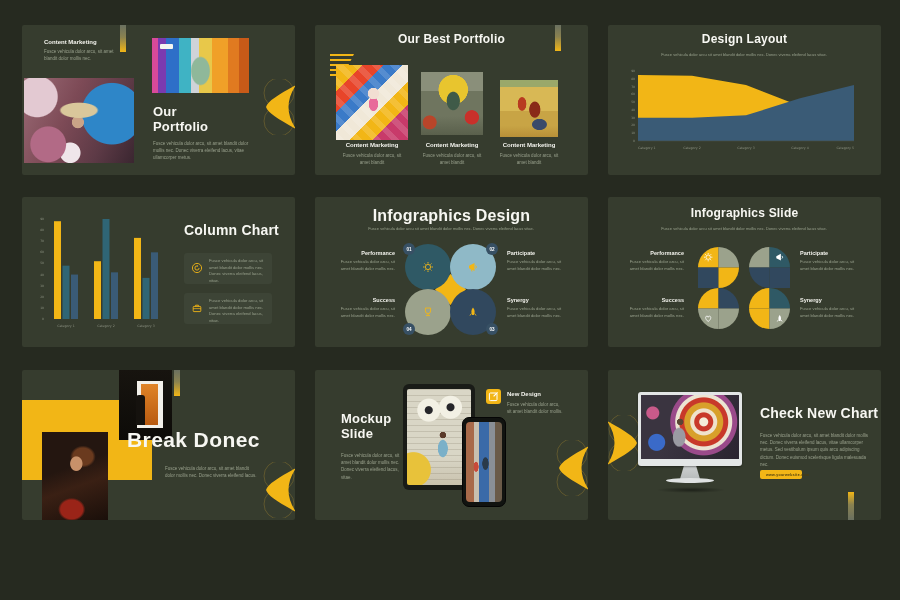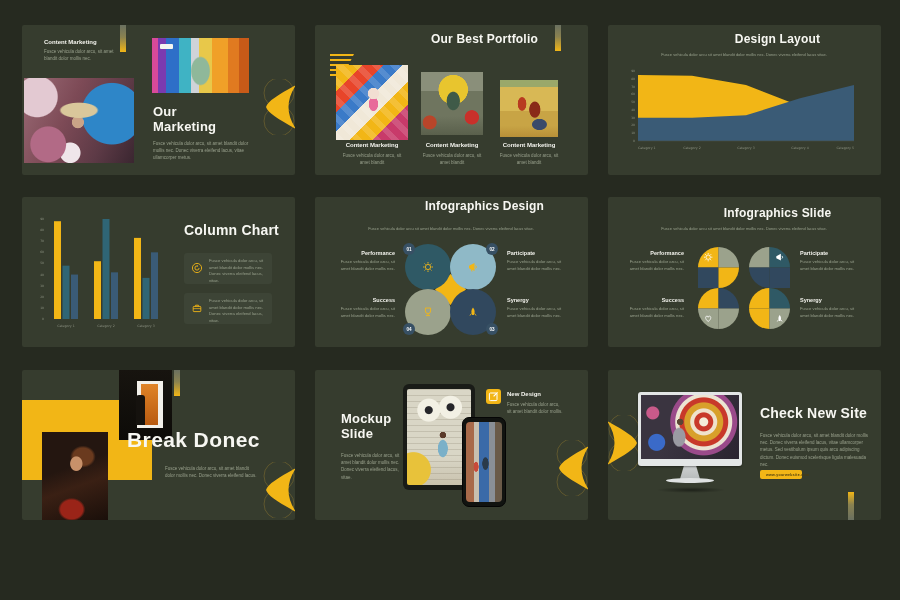--- a/index.html
+++ b/index.html
@@ -1,21 +1,21 @@
 <!DOCTYPE html>
 <html><head>
 <meta charset="utf-8">
 <style>
   html,body{margin:0;padding:0;background:#262a20;}
   #stage{position:relative;width:900px;height:600px;background:#262a20;overflow:hidden;
          font-family:"Liberation Sans","DejaVu Sans",sans-serif;}
   .slide{position:absolute;width:273px;height:150px;background:#363c2e;border-radius:2px;overflow:hidden;}
   .slide > *{position:absolute;}
   .title{color:#f7f7f2;font-weight:bold;line-height:1.12;letter-spacing:.2px;}
-  .title.center{left:0;width:273px;text-align:center;padding-left:33px;}
+  .title.center{left:0;width:273px;text-align:center;}
   .pre{white-space:pre-line;}
   .h6{font-weight:bold;font-size:6px;color:#f2f2ec;}
   .cap{font-size:4.5px;line-height:1.6;color:#98a08c;}
   .cap.center{text-align:center;}
   .gbar{width:6px;background:linear-gradient(180deg,#6a7060 0%,#8a8250 45%,#F2B616 100%);}
   .gbar.down{background:linear-gradient(180deg,#F2B616 0%,#8a8250 45%,#6a7060 100%);}
   .petal{width:34px;height:56px;}
   .petal.flip{transform:scaleX(-1);}
   .pc{fill:none;stroke:rgba(216,170,50,.33);stroke-width:.8;}
   .pp{fill:#F2B616;}
@@ -111,21 +111,21 @@
 
   <section class="slide" style="left:22px;top:25px">
     <div class="h6" style="left:22px;top:14px">Content Marketing</div>
     <div class="cap" style="left:22px;top:23px;width:80px">Fusce vehicula dolor arcu, sit amet blandit dolor mollis nec.</div>
     <div class="gbar" style="left:98px;top:0;height:27px"></div>
     <div class="img img-graffiti-hat" style="left:2px;top:53px;width:110px;height:85px"></div>
     <div class="img img-face" style="left:130px;top:13px;width:97px;height:55px">
       <div class="tag"></div>
     </div>
     <div class="title pre" style="left:131px;top:80px;font-size:13px">Our
-Marketing</div>
+Portfolio</div>
     <div class="cap" style="left:131px;top:115px;width:96px">Fusce vehicula dolor arcu, sit amet blandit dolor mollis nec. Donec viverra eleifend lacus, vitae ullamcorper metus.</div>
     <div class="petal" style="right:-1px;top:54px">
       <svg width="34" height="56" viewBox="0 0 34 56">
         <circle class="pc" cx="17" cy="14" r="15"></circle>
           <circle class="pc" cx="17" cy="42" r="15"></circle>
         <path class="pp" d="M34,6 C16,16 6,22 4,28 C6,34 16,40 34,50 C24,35 24,21 34,6 Z"></path>
       </svg>
     </div>
   </section>
 
@@ -209,21 +209,21 @@
       <svg class="card-icon" width="12" height="12" viewBox="0 0 12 12">
         <rect x="2.2" y="4.4" width="7.6" height="5.2" rx="0.8" fill="none" stroke="#F2B616" stroke-width="0.9"></rect>
         <path d="M4.6,4.4 V3.2 H7.4 V4.4" fill="none" stroke="#F2B616" stroke-width="0.9"></path>
         <path d="M2.2,6.6 H9.8" stroke="#F2B616" stroke-width="0.7"></path>
       </svg>
       <div class="card-text">Fusce vehicula dolor arcu, sit amet blandit dolor mollis nec. Donec viverra eleifend lacus, vitae.</div>
     </div>
   </section>
 
   <section class="slide" style="left:315px;top:197px">
-    <div class="title center" style="top:3px;font-size:12px">Infographics Design</div>
+    <div class="title center" style="top:10px;font-size:16px">Infographics Design</div>
     <div class="cap center" style="left:36px;top:29px;width:200px;font-size:4px">Fusce vehicula dolor arcu sit amet blandit dolor mollis nec. Donec viverra eleifend lacus vitae.</div>
 
     <div class="info-label" style="left:6px;top:53px;width:74px;text-align:right">Performance</div>
     <div class="info-cap" style="left:20px;top:62px;width:60px;text-align:right">Fusce vehicula dolor arcu, sit amet blandit dolor mollis nec.</div>
     <div class="info-label" style="left:192px;top:53px;width:76px">Participate</div>
     <div class="info-cap" style="left:192px;top:62px;width:60px">Fusce vehicula dolor arcu, sit amet blandit dolor mollis nec.</div>
     <div class="info-label" style="left:6px;top:100px;width:74px;text-align:right">Success</div>
     <div class="info-cap" style="left:20px;top:109px;width:60px;text-align:right">Fusce vehicula dolor arcu, sit amet blandit dolor mollis nec.</div>
     <div class="info-label" style="left:192px;top:100px;width:76px">Synergy</div>
     <div class="info-cap" style="left:192px;top:109px;width:60px">Fusce vehicula dolor arcu, sit amet blandit dolor mollis nec.</div>
@@ -370,20 +370,20 @@
       </svg>
     </div>
 
     <div class="imac-shadow" style="left:48px;top:117px"></div>
     <div class="imac-stand" style="left:72px;top:94px"></div>
     <div class="imac-base" style="left:58px;top:108px"></div>
     <div class="imac" style="left:30px;top:22px">
       <div class="imac-screen"></div>
     </div>
 
-    <div class="title" style="left:152px;top:36px;font-size:14px">Check New Site</div>
+    <div class="title" style="left:152px;top:36px;font-size:14px">Check New Chart</div>
     <div class="cap" style="left:152px;top:62px;width:110px">Fusce vehicula dolor arcu, sit amet blandit dolor mollis nec. Donec viverra eleifend lacus, vitae ullamcorper metus. Sed vestibulum ipsum quis arcu adipiscing dictum. Donec euismod scelerisque ligula malesuada nec.</div>
     <button class="btn" style="position:absolute;left:152px;top:100px">www.yourwebsite.com</button>
 
     <div class="gbar down" style="left:240px;top:122px;height:28px"></div>
   </section>
 
 </div>
 
 </body></html>

